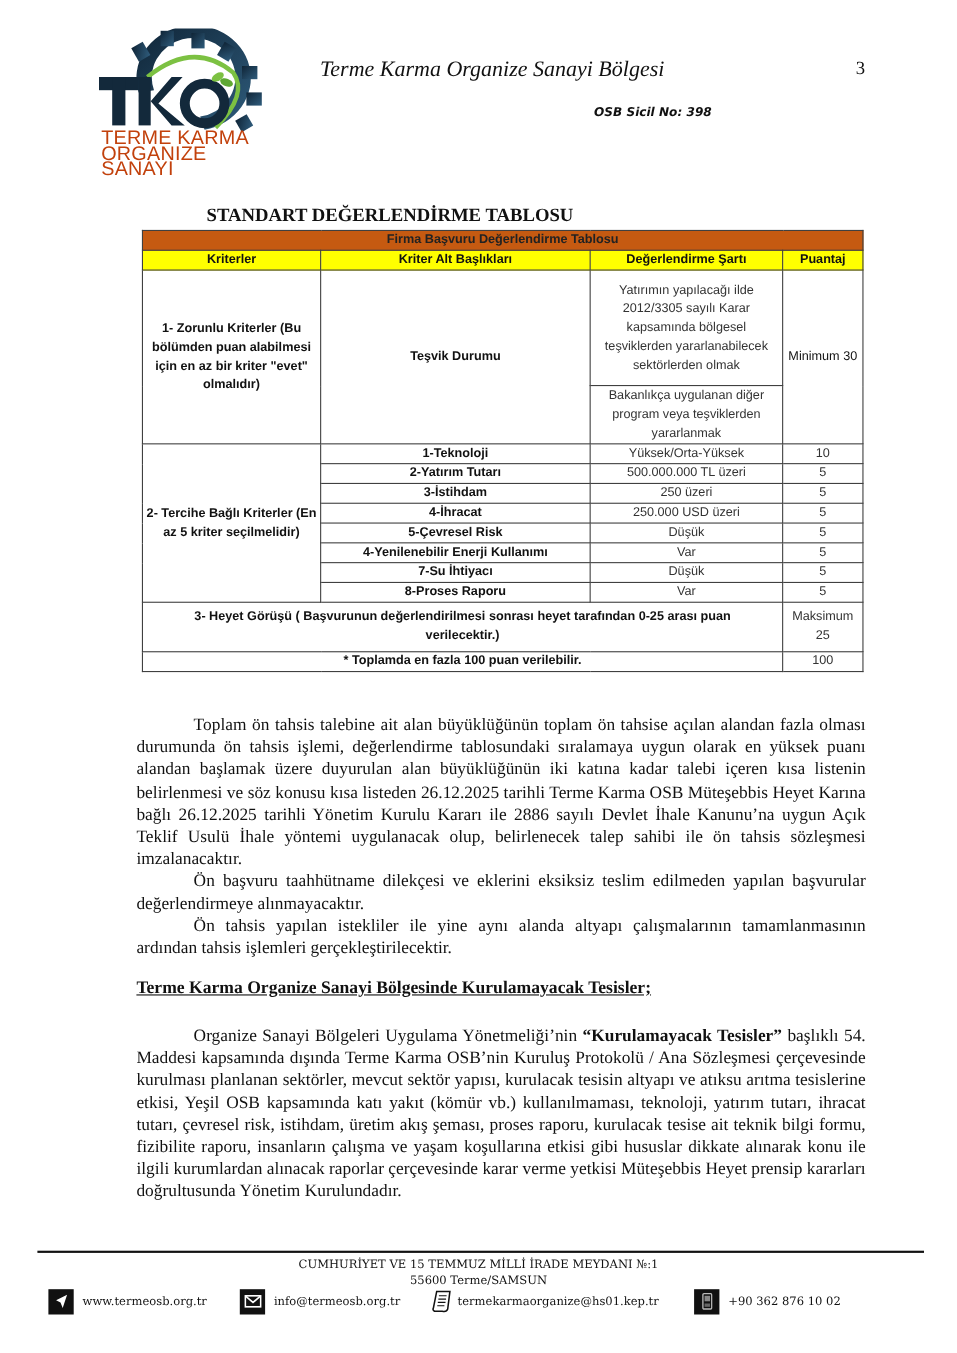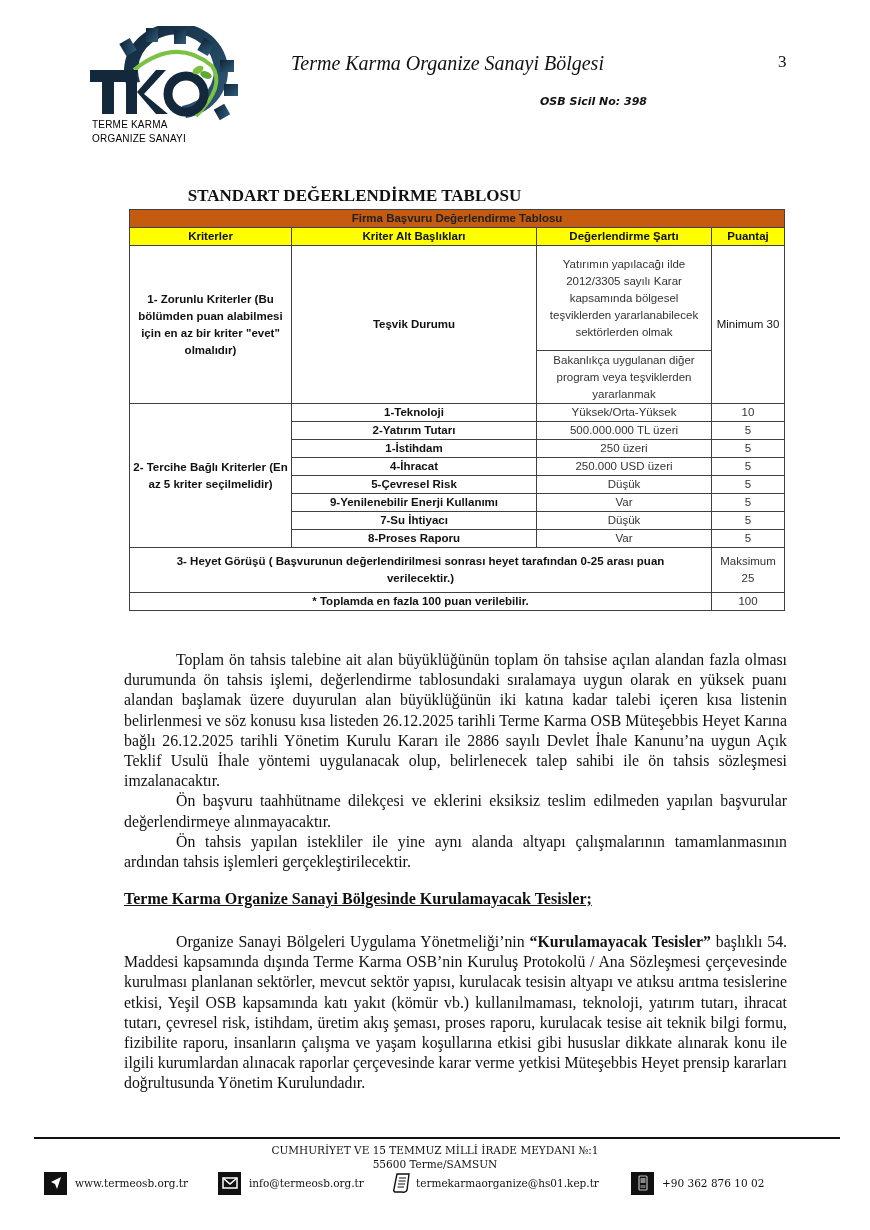--- a/index.html
+++ b/index.html
@@ -1,19 +1,19 @@
 <!DOCTYPE html>
 <html><head>
 <meta charset="utf-8">
 <style>
   html, body { margin: 0; padding: 0; background: #ffffff; }
   body { width: 870px; height: 1230px; position: relative; overflow: hidden; font-family: "Liberation Serif", serif; color: #111; }
   .logo { position: absolute; left: 86px; top: 26px; width: 170px; height: 124px; }
   .logo svg { position: absolute; left: 0; top: 0; }
-  .logo-text { position: absolute; left: 6px; top: 92px; font-family: "Liberation Sans", sans-serif; font-size: 10px; line-height: 14px; color: #000000; letter-spacing: 0.2px; }
+  .logo-text { position: absolute; left: 6px; top: 92px; font-family: "Liberation Sans", sans-serif; font-size: 18px; line-height: 14px; color: #c2410c; letter-spacing: 0.2px; }
   .hdr-title { position: absolute; left: 291px; top: 52px; font-size: 20px; font-weight: normal; font-style: italic; }
   .page-no { position: absolute; left: 778px; top: 52px; font-size: 17px; }
   .sicil { position: absolute; left: 540px; top: 95px; font-size: 11px; font-weight: bold; font-style: italic; font-family: "DejaVu Sans", sans-serif; }
   .doc-title { position: absolute; left: 0; width: 709px; top: 186px; text-align: center; font-size: 17px; font-weight: bold; }
   table.eval { position: absolute; left: 129px; top: 209px; width: 655px; border-collapse: collapse; font-family: "Liberation Sans", sans-serif; font-size: 11.5px; table-layout: fixed; }
   table.eval td, table.eval th { border: 1px solid #404040; text-align: center; padding: 0 3px; line-height: 17px; }
   .row-title td { background: #c55a11; font-weight: bold; color: #222; height: 16px; }
   .row-head th { background: #ffff00; font-weight: bold; height: 16px; margin-top: 13px; }
   td.b { font-weight: bold; }
   td.light { color: #333; }
@@ -102,36 +102,36 @@
     <td class="b">1-Teknoloji</td>
     <td class="light">Yüksek/Orta-Yüksek</td>
     <td class="light">10</td>
   </tr>
   <tr>
     <td class="b">2-Yatırım Tutarı</td>
     <td class="light">500.000.000 TL üzeri</td>
     <td class="light">5</td>
   </tr>
   <tr>
-    <td class="b">1-İstihdam</td>
+    <td class="b">3-İstihdam</td>
     <td class="light">250 üzeri</td>
     <td class="light">5</td>
   </tr>
   <tr>
     <td class="b">4-İhracat</td>
     <td class="light">250.000 USD üzeri</td>
     <td class="light">5</td>
   </tr>
   <tr>
     <td class="b">5-Çevresel Risk</td>
     <td class="light">Düşük</td>
     <td class="light">5</td>
   </tr>
   <tr>
-    <td class="b">9-Yenilenebilir Enerji Kullanımı</td>
+    <td class="b">4-Yenilenebilir Enerji Kullanımı</td>
     <td class="light">Var</td>
     <td class="light">5</td>
   </tr>
   <tr>
     <td class="b">7-Su İhtiyacı</td>
     <td class="light">Düşük</td>
     <td class="light">5</td>
   </tr>
   <tr>
     <td class="b">8-Proses Raporu</td>

